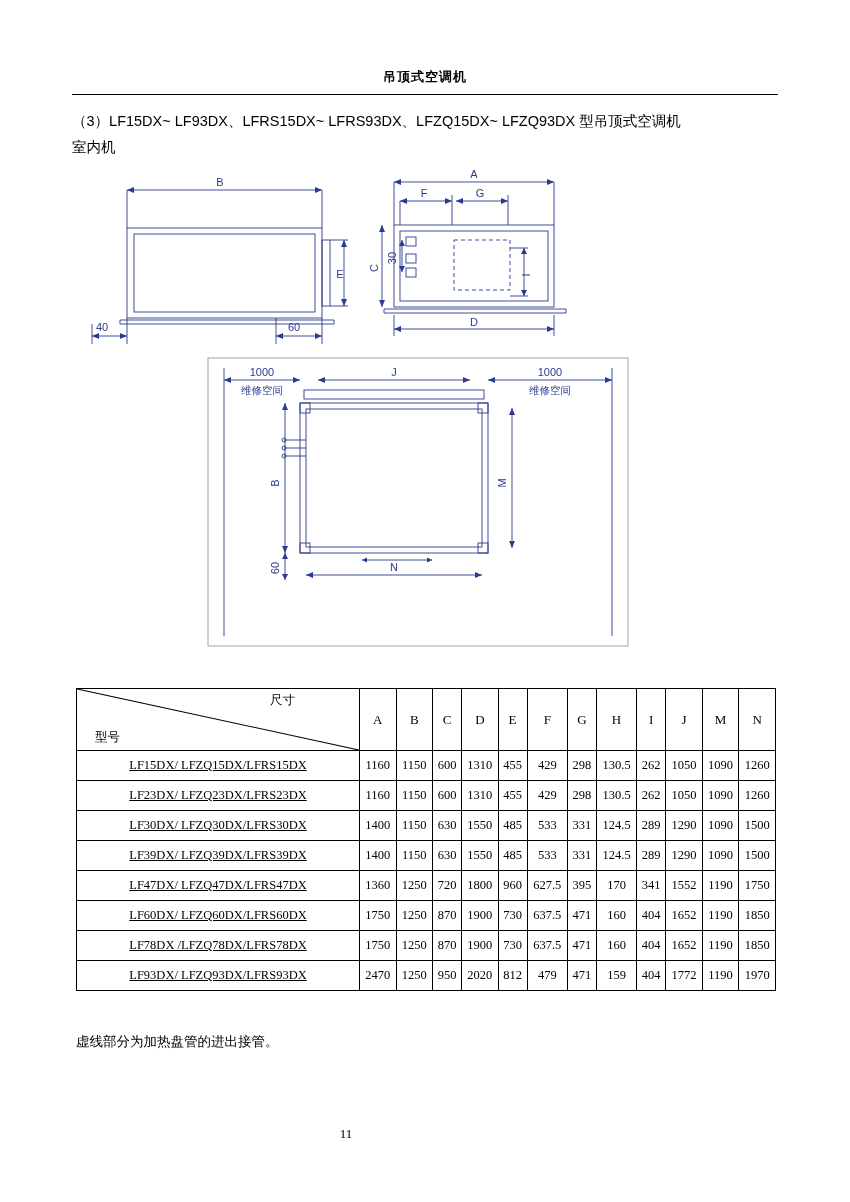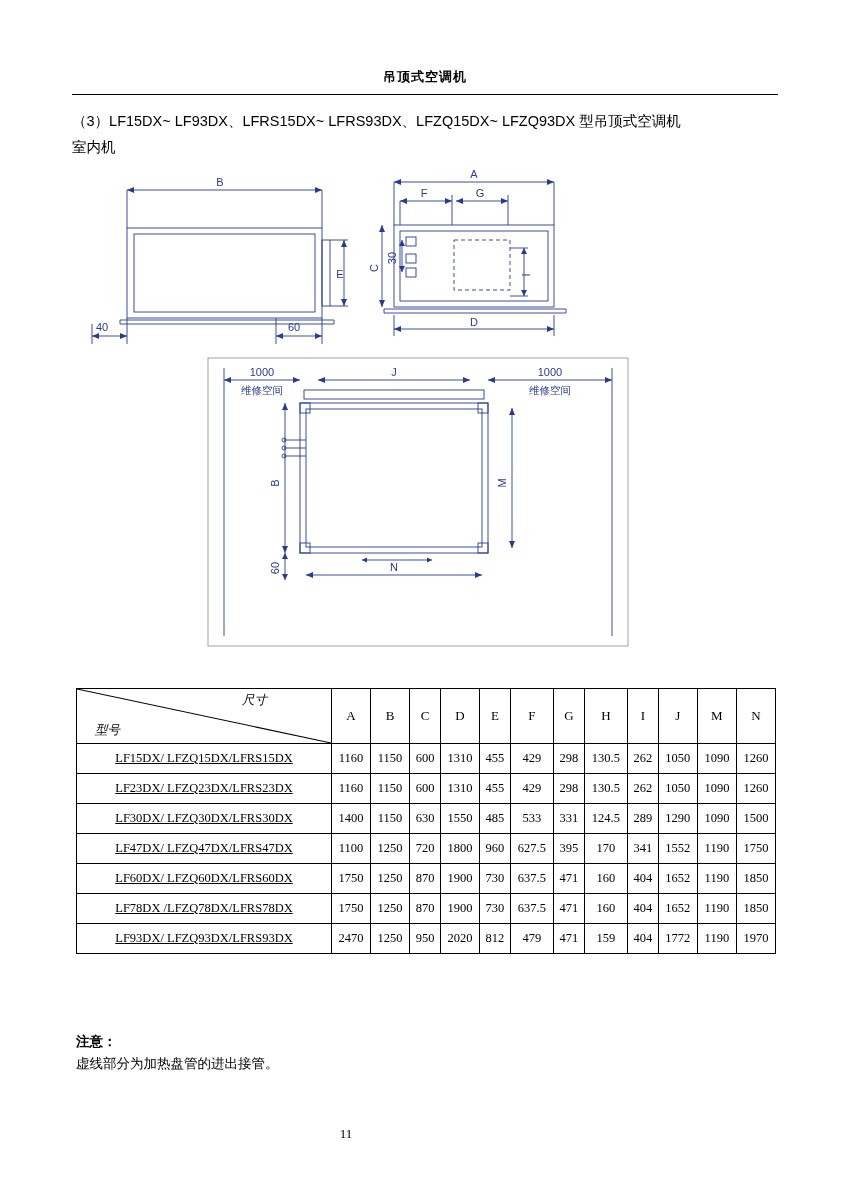--- a/index.html
+++ b/index.html
@@ -84,22 +84,21 @@
   table.spec td.name {
     text-align: center;
     width: 250px;
     font-size: 12.5px;
     text-decoration: underline;
   }
   .corner {
     position: relative;
     width: 250px;
     height: 54px;
-    padding: 1px !important;
-    font-style: italic;
+    padding: 16px !important;
   }
   .corner .diag {
     position: absolute;
     left: 0; top: 0;
     width: 100%; height: 100%;
   }
   .corner .lbl-size {
     position: absolute;
     right: 64px;
     top: 3px;
@@ -390,22 +389,37 @@
           <td>485</td>
           <td>533</td>
           <td>331</td>
           <td>124.5</td>
           <td>289</td>
           <td>1290</td>
           <td>1090</td>
           <td>1500</td>
         </tr>
         <tr>
+          <td class="name">LF39DX/ LFZQ39DX/LFRS39DX</td>
+          <td>1400</td>
+          <td>1150</td>
+          <td>630</td>
+          <td>1550</td>
+          <td>485</td>
+          <td>533</td>
+          <td>331</td>
+          <td>124.5</td>
+          <td>289</td>
+          <td>1290</td>
+          <td>1090</td>
+          <td>1500</td>
+        </tr>
+        <tr>
           <td class="name">LF47DX/ LFZQ47DX/LFRS47DX</td>
-          <td>1100</td>
+          <td>1360</td>
           <td>1250</td>
           <td>720</td>
           <td>1800</td>
           <td>960</td>
           <td>627.5</td>
           <td>395</td>
           <td>170</td>
           <td>341</td>
           <td>1552</td>
           <td>1190</td>
@@ -454,18 +468,17 @@
           <td>404</td>
           <td>1772</td>
           <td>1190</td>
           <td>1970</td>
         </tr>
       </tbody>
     </table>
   </div>
 
   <div class="notes cn">
-    <span class="bold">注意：</span>
     <span>虚线部分为加热盘管的进出接管。</span>
   </div>
 
   <div class="pageno">11</div>
 </div>
 
 </body></html>

